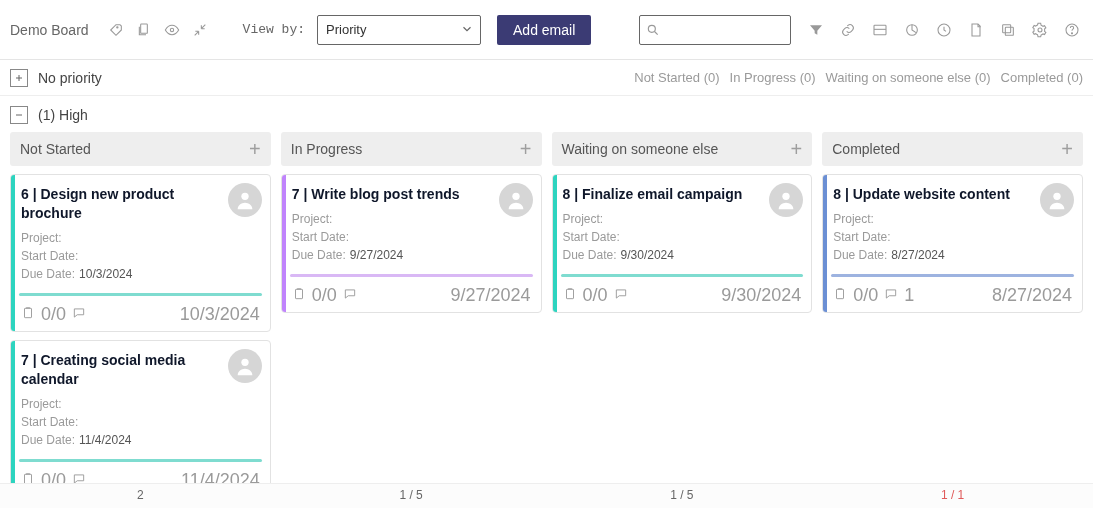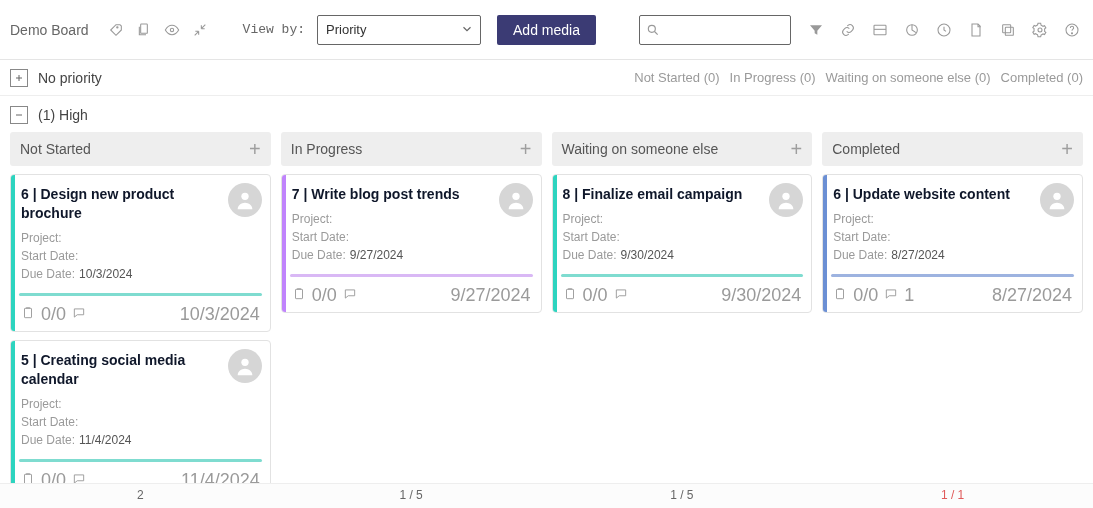--- a/index.html
+++ b/index.html
@@ -91,21 +91,21 @@
       </svg>
     </div>
 
   <div class="viewby-label">View by:</div>
   <div class="select">
     <span>Priority</span>
     <span class="chev"><svg width="14" height="14" viewBox="0 0 24 24" fill="none" stroke="currentColor" stroke-width="2">
           <path d="M6 9l6 6 6-6"></path>
         </svg></span>
   </div>
-  <button class="add-task-btn">Add media</button>
+  <button class="add-task-btn">Add email</button>
 
   <div class="spacer"></div>
 
   <div class="search">
     <svg viewBox="0 0 24 24" fill="none" stroke="currentColor" stroke-width="2">
         <circle cx="10" cy="10" r="6"></circle>
         <path d="M20 20l-5-5"></path>
       </svg>
   </div>
 
@@ -233,21 +233,21 @@
         </div>
       </div>
 
       <div class="card c-teal">
         <div class="avatar">
             <svg viewBox="0 0 24 24" fill="currentColor">
               <circle cx="12" cy="8" r="4"></circle>
               <path d="M4 22c0-4 4-7 8-7s8 3 8 7"></path>
             </svg>
           </div>
-        <div class="card-title">5 | Creating social media calendar</div>
+        <div class="card-title">7 | Creating social media calendar</div>
         <div class="meta">
           <div><span>Project:</span><span class="val"></span></div>
           <div><span>Start Date:</span><span class="val"></span></div>
           <div><span>Due Date:</span><span class="val">11/4/2024</span></div>
         </div>
         <div class="divider-line dl-teal"></div>
         <div class="card-footer">
           <div class="cf-left">
             <span><svg viewBox="0 0 24 24" fill="none" stroke="currentColor" stroke-width="1.6">
                   <rect x="6" y="4" width="12" height="16" rx="1"></rect>
@@ -344,21 +344,21 @@
         <span>Completed</span>
         <span class="plus">+</span>
       </div>
       <div class="card c-blue">
         <div class="avatar">
             <svg viewBox="0 0 24 24" fill="currentColor">
               <circle cx="12" cy="8" r="4"></circle>
               <path d="M4 22c0-4 4-7 8-7s8 3 8 7"></path>
             </svg>
           </div>
-        <div class="card-title">6 | Update website content</div>
+        <div class="card-title">8 | Update website content</div>
         <div class="meta">
           <div><span>Project:</span><span class="val"></span></div>
           <div><span>Start Date:</span><span class="val"></span></div>
           <div><span>Due Date:</span><span class="val">8/27/2024</span></div>
         </div>
         <div class="divider-line dl-blue"></div>
         <div class="card-footer">
           <div class="cf-left">
             <span><svg viewBox="0 0 24 24" fill="none" stroke="currentColor" stroke-width="1.6">
                   <rect x="6" y="4" width="12" height="16" rx="1"></rect>

